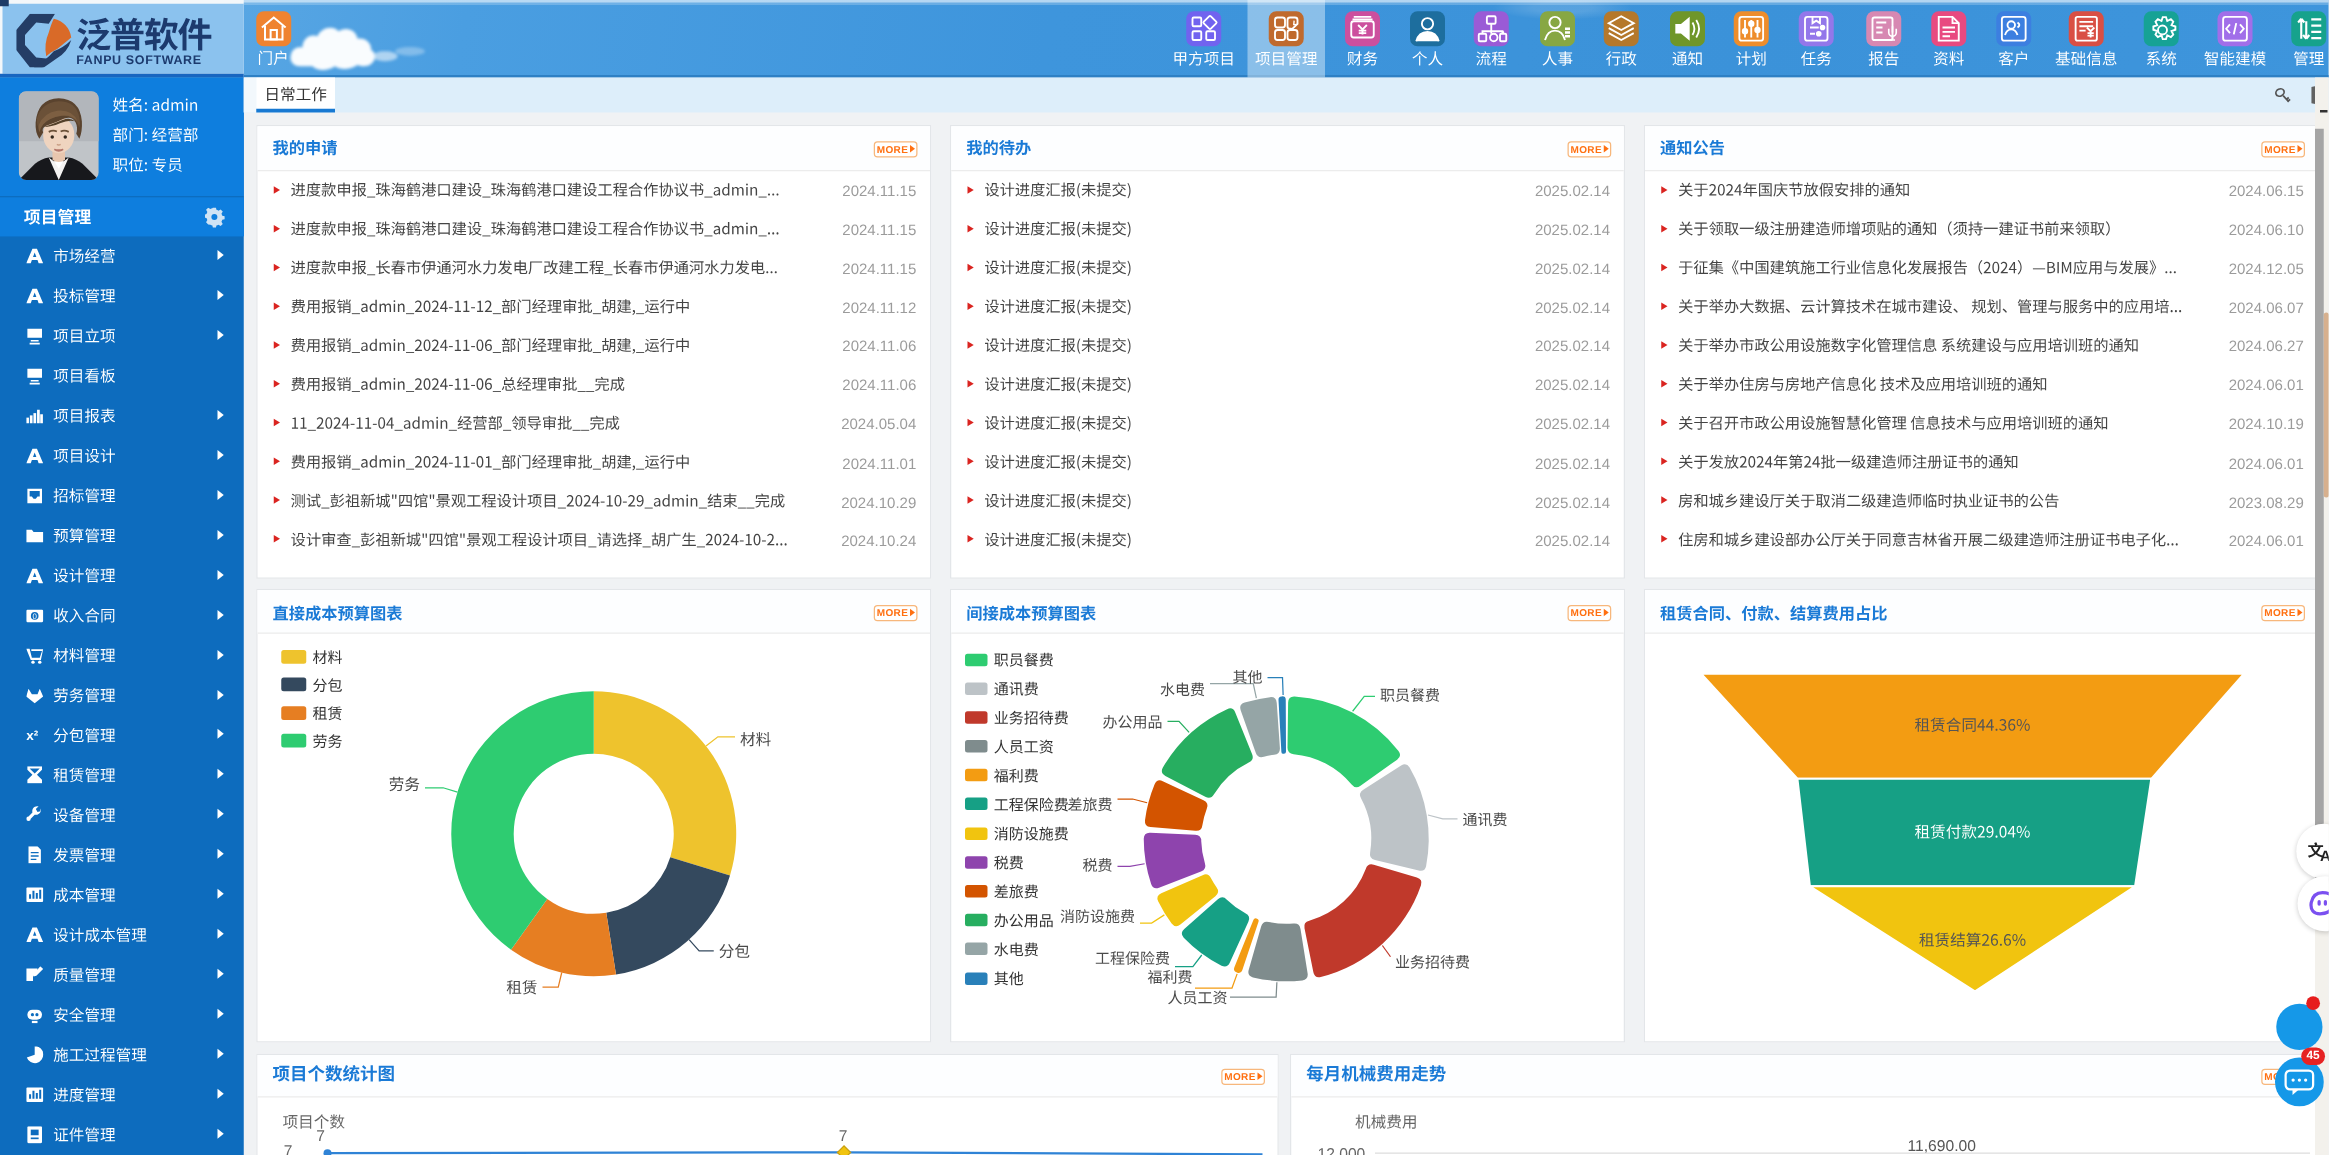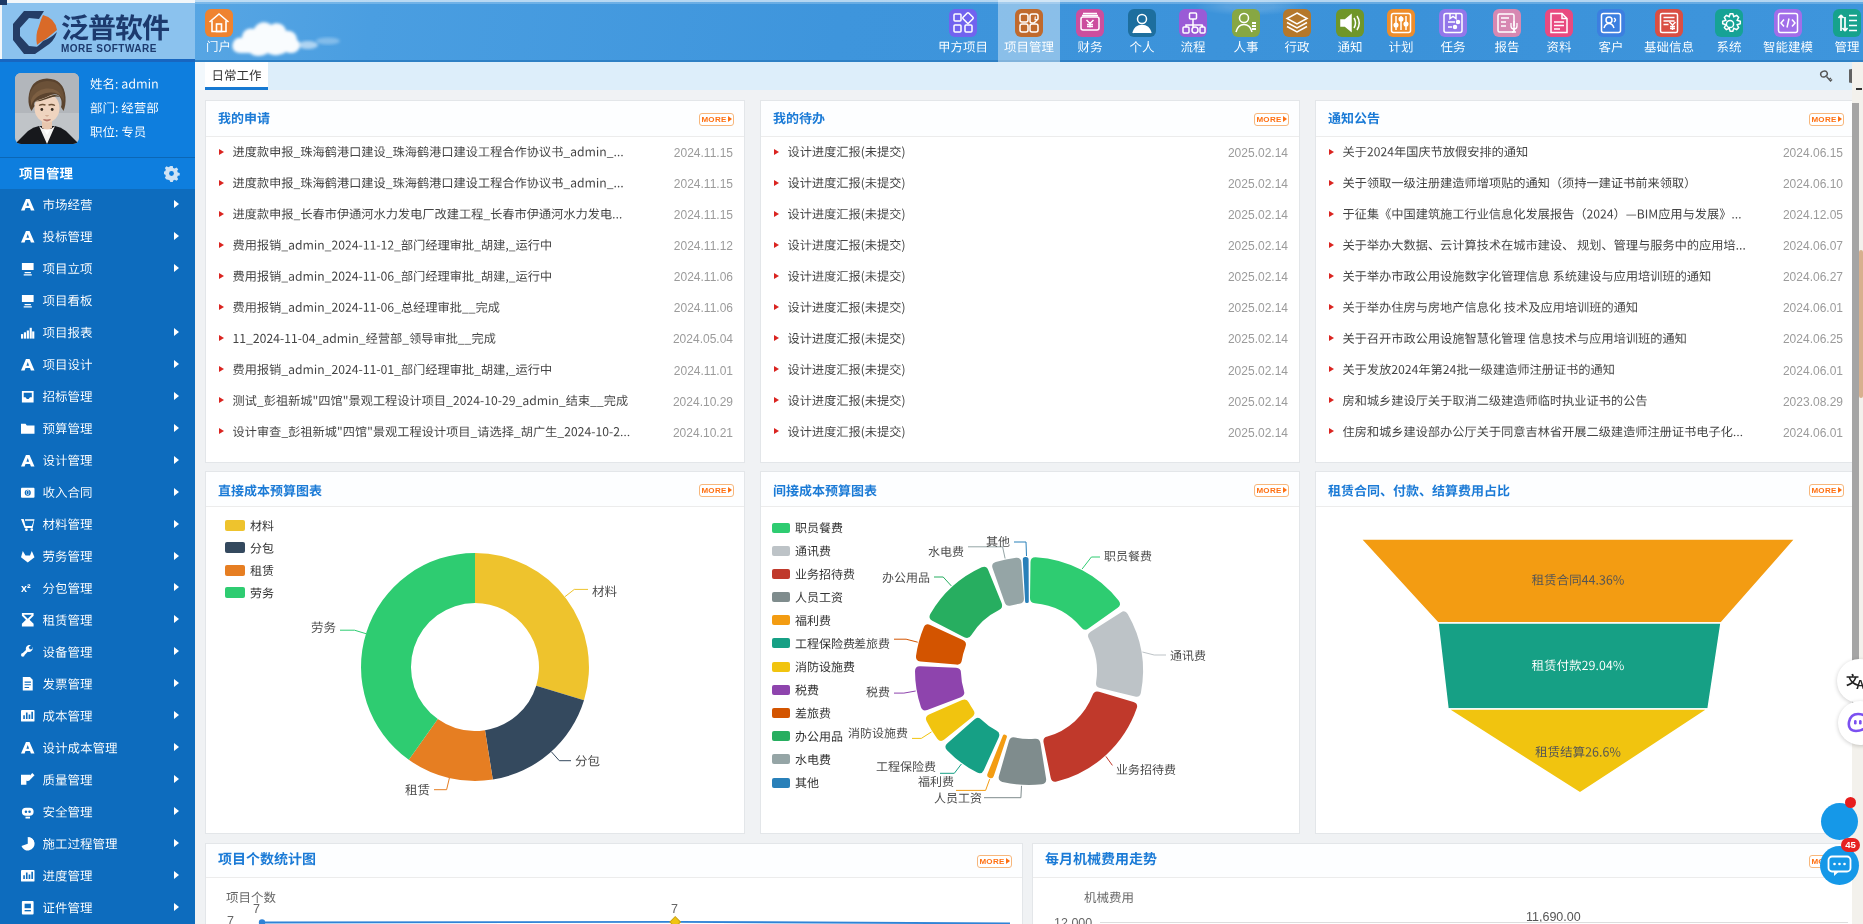--- a/index.html
+++ b/index.html
@@ -18,21 +18,21 @@
 <div class="abs" style="left:0;top:0;width:195px;height:62px;background:#f3f7fa"></div>
 <div class="abs" style="left:2px;top:3px;width:193px;height:56px;background:#8bc2ee"></div>
 <div class="abs" style="left:0;top:59px;width:195px;height:3px;background:#1866c0"></div>
 <div class="abs" style="left:0;top:0;width:7px;height:5px;background:#1d3a66"></div>
 <svg class="abs" style="left:13px;top:11px" width="46" height="43" viewBox="0 0 46 43">
     <path d="M31 0 L11 0 L0 13 L0 29 L11 43 L21 43 L26 36 L16 35 L7 25 L7 17 L16 7 L26 8 Z" fill="#243d66"></path>
     <path d="M31 0 L26 8 Q18 15 16 25 Q15 31 16 35 L26 36 L21 43 L25 43 Q20 30 27 16 Q30 8 36 3 Z" fill="#243d66" opacity="0"></path>
     <path d="M30 4 Q42 7 44 19 L33 28 Q27 31 24 34 Q22 24 26 15 Q28 8 30 4 Z" fill="#d96a28"></path>
     <path d="M44 21 Q41 31 32 36 L22 43 L14 43 Q24 37 30 30 Q38 27 44 21 Z" fill="#243d66"></path>
   </svg>
-<div class="abs" style="left:61px;top:43px;width:140px;font-size:10px;font-weight:bold;letter-spacing:.5px;color:#1c3a6e">MORE SOFTWARE</div>
+<div class="abs" style="left:61px;top:43px;width:140px;font-size:10px;font-weight:bold;letter-spacing:.5px;color:#1c3a6e">FANPU SOFTWARE</div>
 <div class="icon" style="left:205px;top:9px;background:#ef8330">
     <svg width="28" height="28" viewBox="0 0 28 28" fill="none" stroke="#fff" stroke-width="1.6">
       <path d="M4.5 13 L14 5 L23.5 13"></path>
       <path d="M7 11.5 V22.5 H21 V11.5"></path>
       <rect x="11.5" y="15" width="5" height="7.5"></rect>
     </svg>
   </div>
 <div class="abs" style="left:998px;top:0;width:62px;height:62px;background:rgba(255,255,255,.4)"></div>
 <div class="icon" style="left:949px;top:9px;background:#7163ef">
     <svg width="28" height="28" viewBox="0 0 28 28" fill="none" stroke="#fff" stroke-width="1.5">
@@ -322,21 +322,21 @@
 <div class="date" style="left:653px;top:270.2px">2024.11.06</div>
 <div class="bullet" style="left:219px;top:304.0px"></div>
 <div class="date" style="left:653px;top:301.3px">2024.11.06</div>
 <div class="bullet" style="left:219px;top:335.1px"></div>
 <div class="date" style="left:653px;top:332.4px">2024.05.04</div>
 <div class="bullet" style="left:219px;top:366.2px"></div>
 <div class="date" style="left:653px;top:363.5px">2024.11.01</div>
 <div class="bullet" style="left:219px;top:397.3px"></div>
 <div class="date" style="left:653px;top:394.6px">2024.10.29</div>
 <div class="bullet" style="left:219px;top:428.4px"></div>
-<div class="date" style="left:653px;top:425.7px">2024.10.21</div>
+<div class="date" style="left:653px;top:425.7px">2024.10.24</div>
 <div class="panel" style="left:760px;top:100px;width:540px;height:363px">
     <div class="ptitle" style="height:36px"></div>
   </div>
 <div class="more" style="left:1254px;top:113px">MORE<i></i></div>
 <div class="bullet" style="left:774px;top:148.5px"></div>
 <div class="date" style="left:1208px;top:145.8px">2025.02.14</div>
 <div class="bullet" style="left:774px;top:179.6px"></div>
 <div class="date" style="left:1208px;top:176.9px">2025.02.14</div>
 <div class="bullet" style="left:774px;top:210.7px"></div>
 <div class="date" style="left:1208px;top:208.0px">2025.02.14</div>
@@ -364,21 +364,21 @@
 <div class="date" style="left:1763px;top:176.9px">2024.06.10</div>
 <div class="bullet" style="left:1329px;top:210.7px"></div>
 <div class="date" style="left:1763px;top:208.0px">2024.12.05</div>
 <div class="bullet" style="left:1329px;top:241.8px"></div>
 <div class="date" style="left:1763px;top:239.1px">2024.06.07</div>
 <div class="bullet" style="left:1329px;top:272.9px"></div>
 <div class="date" style="left:1763px;top:270.2px">2024.06.27</div>
 <div class="bullet" style="left:1329px;top:304.0px"></div>
 <div class="date" style="left:1763px;top:301.3px">2024.06.01</div>
 <div class="bullet" style="left:1329px;top:335.1px"></div>
-<div class="date" style="left:1763px;top:332.4px">2024.06.25</div>
+<div class="date" style="left:1763px;top:332.4px">2024.10.19</div>
 <div class="bullet" style="left:1329px;top:366.2px"></div>
 <div class="date" style="left:1763px;top:363.5px">2024.06.01</div>
 <div class="bullet" style="left:1329px;top:397.3px"></div>
 <div class="date" style="left:1763px;top:394.6px">2023.08.29</div>
 <div class="bullet" style="left:1329px;top:428.4px"></div>
 <div class="date" style="left:1763px;top:425.7px">2024.06.01</div>
 <div class="panel" style="left:205px;top:471px;width:540px;height:363px">
     <div class="ptitle" style="height:35px"></div>
   </div>
 <div class="more" style="left:699px;top:484px">MORE<i></i></div>

